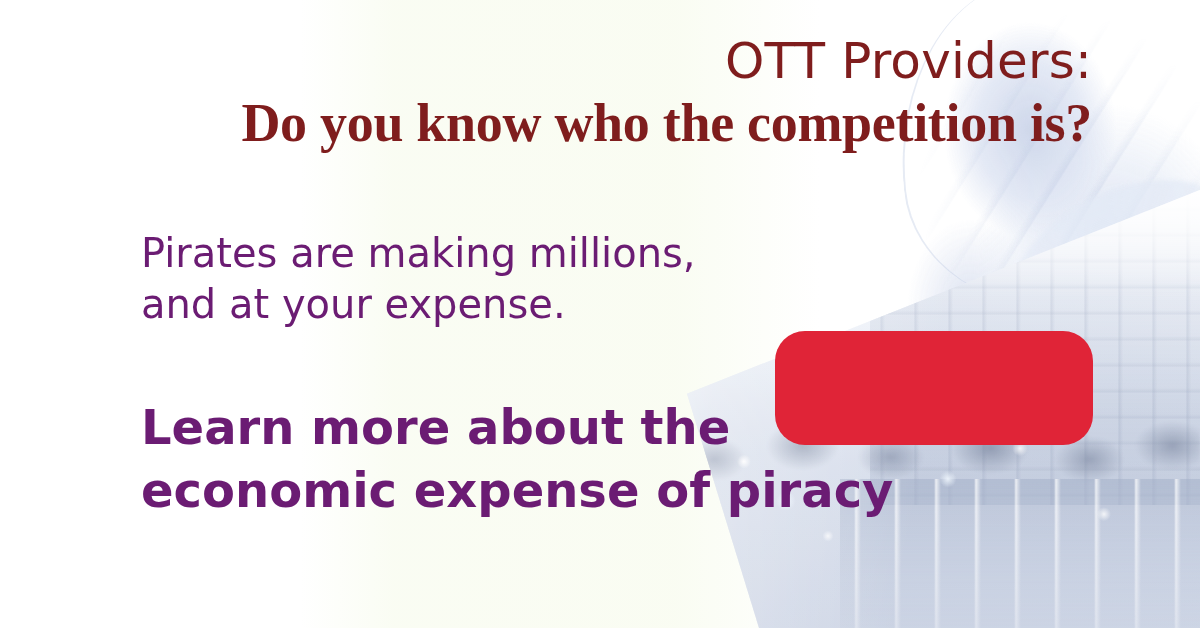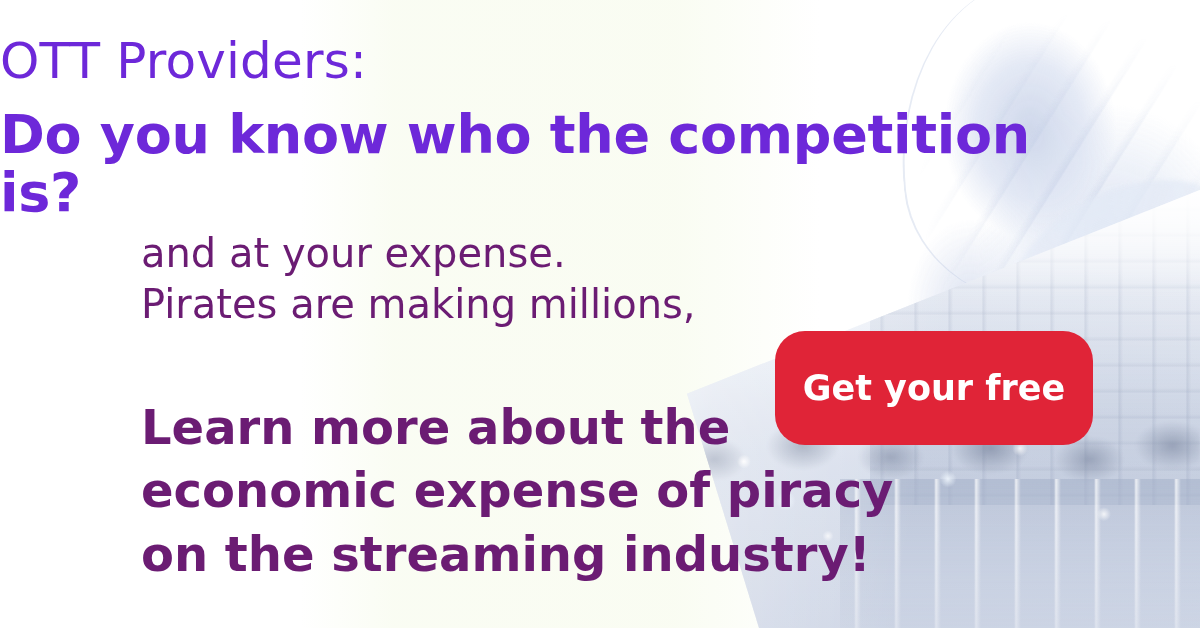--- a/index.html
+++ b/index.html
@@ -195,37 +195,38 @@
       linear-gradient(180deg, rgba(255,255,255,0.92) 0%, rgba(255,255,255,0.28) 22%, rgba(255,255,255,0.10) 50%, rgba(255,255,255,0.12) 100%),
       linear-gradient(100deg, rgba(255,255,255,0.95) 0%, rgba(255,255,255,0.35) 22%, rgba(255,255,255,0.0) 55%);
   }
 
   
   .headline {
     position: absolute;
     left: 0;
     top: 34px;
     width: 1092px;
-    text-align: left;
-    color: #6d28d9;
+    text-align: right;
+    color: #7f1d1d;
     line-height: 1.08;
     z-index: 5;
   }
   .headline-line1 {
     display: block;
     font-size: 50px;
     font-weight: 400;
     letter-spacing: 0.2px;
   }
   .headline-line2 {
     display: block;
     font-size: 54px;
     font-weight: 700;
-    margin-top: 18px;
+    margin-top: 6px;
     letter-spacing: -0.3px;
+    font-family: Liberation Serif, serif;
   }
 
   
   .copy {
     position: absolute;
     left: 141px;
     color: #6b1c73;
     z-index: 5;
   }
   .copy-sub {
@@ -289,27 +290,25 @@
     <div class="city-lights"></div>
     <div class="city-fade"></div>
   </div>
 
   <div class="headline">
     <span class="headline-line1">OTT Providers:</span>
     <span class="headline-line2">Do you know who the competition is?</span>
   </div>
 
   <div class="copy copy-sub">
+    <p>Pirates are making millions,</p>
     <p>and at your expense.</p>
-    <p>Pirates are making millions,</p>
   </div>
 
   <div class="copy copy-cta">
     <p>Learn more about the</p>
     <p>economic expense of piracy</p>
-    <p>on the streaming industry!</p>
   </div>
 
   <button class="cta-button">
-    <span>Get your free</span>
   </button>
 
 </div>
 
 </body></html>

